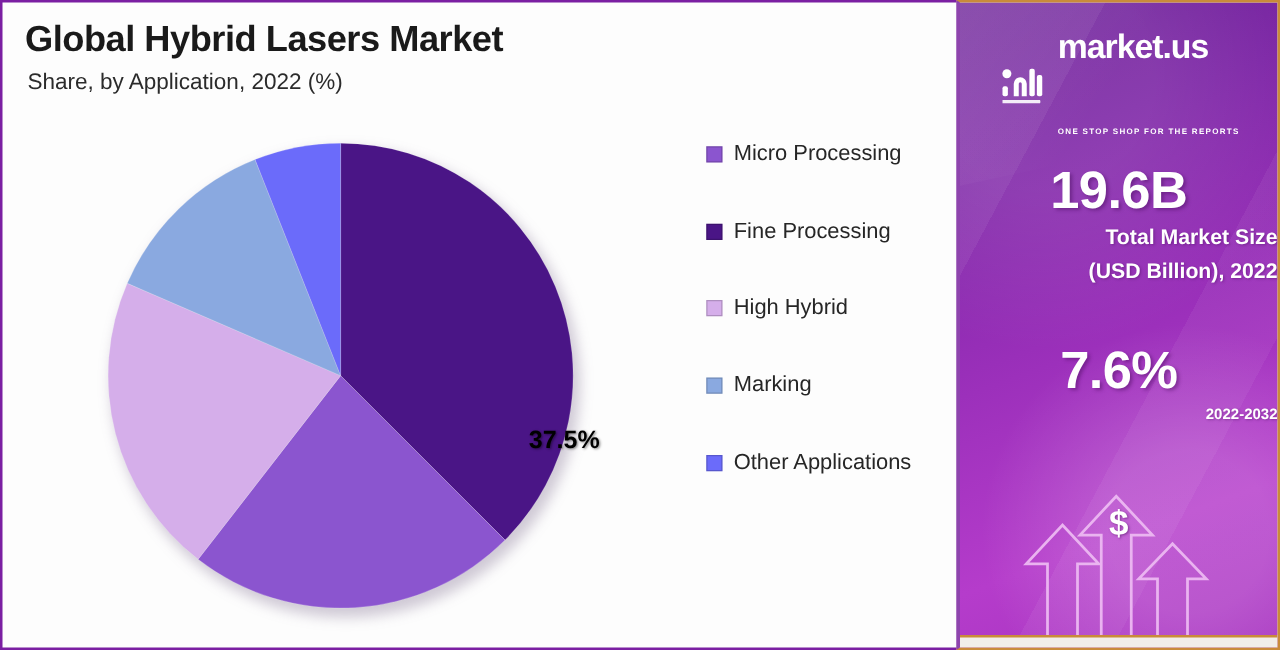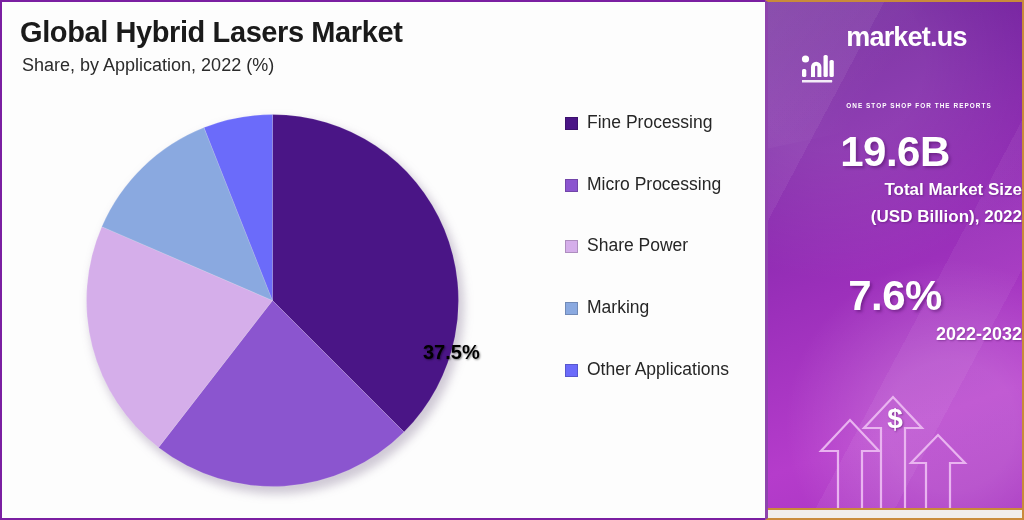--- a/index.html
+++ b/index.html
@@ -160,21 +160,21 @@
   }
   .stat-label{
     color:#ffffff;
     font-size:17px;
     font-weight:bold;
     line-height:1.22;
     margin-top:6px;
     text-shadow:1px 1px 2px rgba(70,10,90,.4);
     text-align:right;
   }
-  .stat-label.small{font-size:18px;padding-left:48px;}
+  .stat-label.small{font-size:12px;padding-left:48px;}
 
   .arrows{
     position:absolute;
     left:0;right:0;bottom:0;
     height:125px;
   }
   .dollar{
     position:absolute;
     left:0;right:0;top:10px;
     text-align:center;
@@ -211,30 +211,30 @@
             <path d="M 187.5 187.5 L 73.50 334.47 A 186 186 0 0 1 16.80 113.63 Z" fill="#d5aeea" stroke="rgba(255,255,255,0.25)" stroke-width="0.6"></path>
             <path d="M 187.5 187.5 L 16.80 113.63 A 186 186 0 0 1 119.03 14.56 Z" fill="#8aa9e0" stroke="rgba(255,255,255,0.25)" stroke-width="0.6"></path>
             <path d="M 187.5 187.5 L 119.03 14.56 A 186 186 0 0 1 187.50 1.50 Z" fill="#6b6bfa" stroke="rgba(255,255,255,0.25)" stroke-width="0.6"></path>
           </g>
       </svg>
       <div class="pie-label">37.5%</div>
     </div>
 
     <div class="legend" id="legend">
         <div class="legend-item">
+          <span class="legend-swatch" style="background: rgb(139, 85, 207);"></span>
+          <span class="legend-label">Micro Processing</span>
+        </div>
+        <div class="legend-item">
           <span class="legend-swatch" style="background: rgb(74, 21, 134);"></span>
           <span class="legend-label">Fine Processing</span>
         </div>
         <div class="legend-item">
-          <span class="legend-swatch" style="background: rgb(139, 85, 207);"></span>
-          <span class="legend-label">Micro Processing</span>
-        </div>
-        <div class="legend-item">
           <span class="legend-swatch" style="background: rgb(213, 174, 234);"></span>
-          <span class="legend-label">Share Power</span>
+          <span class="legend-label">High Hybrid</span>
         </div>
         <div class="legend-item">
           <span class="legend-swatch" style="background: rgb(138, 169, 224);"></span>
           <span class="legend-label">Marking</span>
         </div>
         <div class="legend-item">
           <span class="legend-swatch" style="background: rgb(107, 107, 250);"></span>
           <span class="legend-label">Other Applications</span>
         </div>
       </div>

